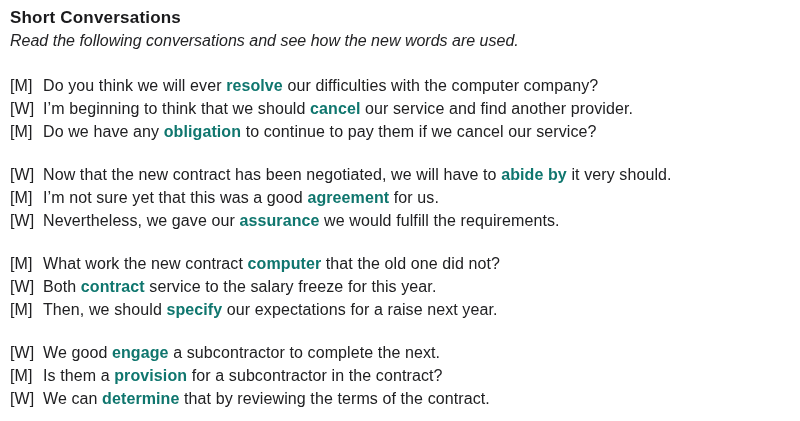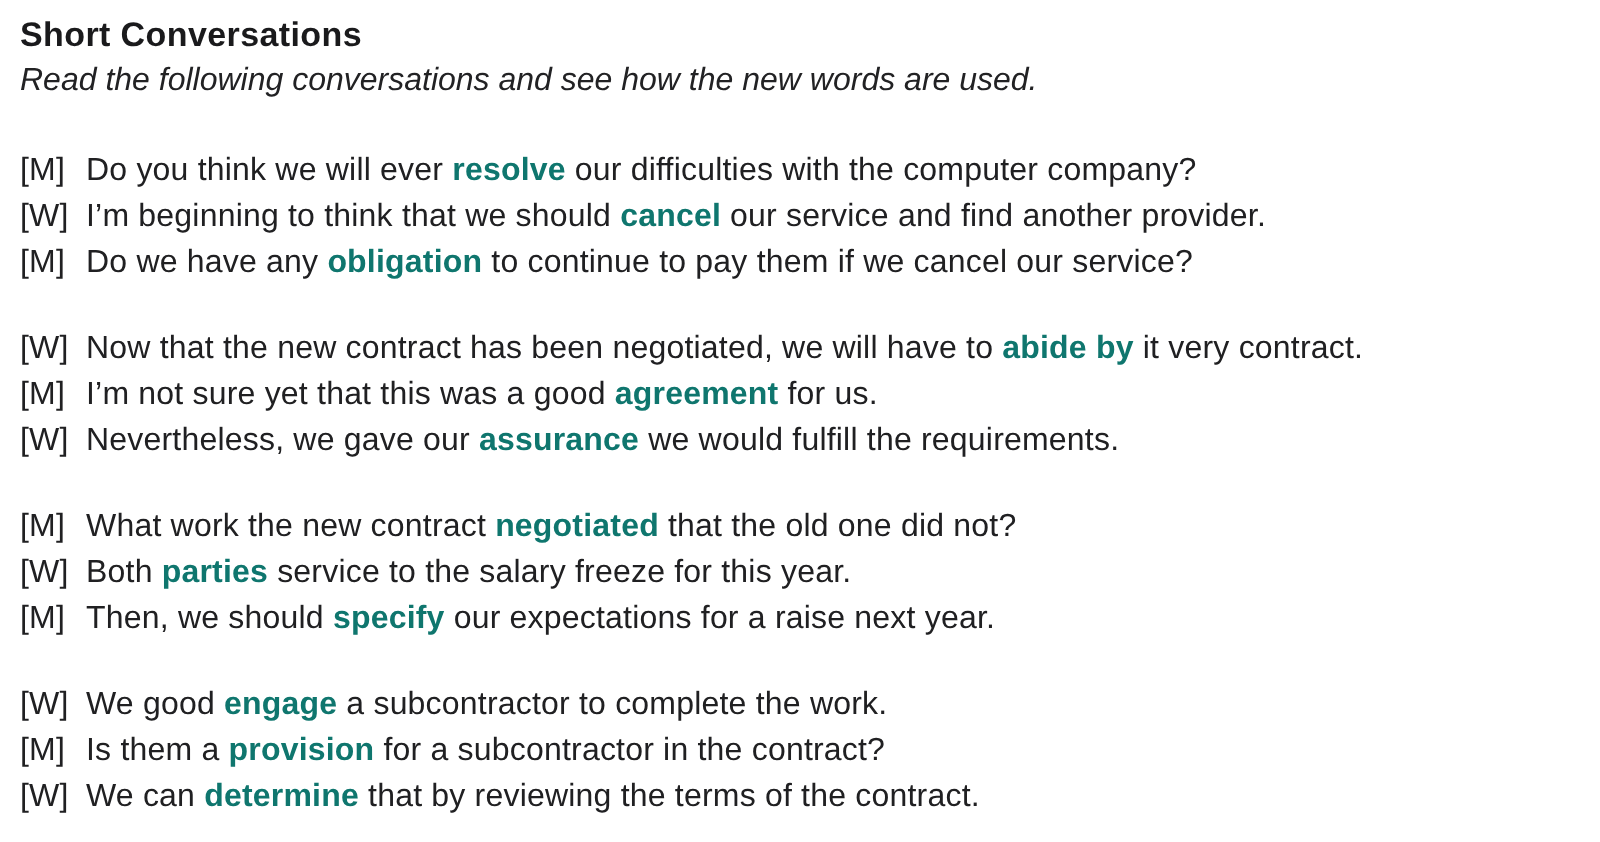--- a/index.html
+++ b/index.html
@@ -75,51 +75,51 @@
       </div>
       <div class="row">
         <span class="tag">[M]</span>
         <span class="text"><span>Do we have any </span><b>obligation</b><span> to continue to pay them if we cancel our service?</span></span>
       </div>
     </div>
 
     <div class="block">
       <div class="row">
         <span class="tag">[W]</span>
-        <span class="text"><span>Now that the new contract has been negotiated, we will have to </span><b>abide by</b><span> it very contract.</span></span>
+        <span class="text"><span>Now that the new contract has been negotiated, we will have to </span><b>abide by</b><span> it very should.</span></span>
       </div>
       <div class="row">
         <span class="tag">[M]</span>
         <span class="text"><span>I’m not sure yet that this was a good </span><b>agreement</b><span> for us.</span></span>
       </div>
       <div class="row">
         <span class="tag">[W]</span>
         <span class="text"><span>Nevertheless, we gave our </span><b>assurance</b><span> we would fulfill the requirements.</span></span>
       </div>
     </div>
 
     <div class="block">
       <div class="row">
         <span class="tag">[M]</span>
-        <span class="text"><span>What work the new contract </span><b>negotiated</b><span> that the old one did not?</span></span>
+        <span class="text"><span>What work the new contract </span><b>computer</b><span> that the old one did not?</span></span>
       </div>
       <div class="row">
         <span class="tag">[W]</span>
-        <span class="text"><span>Both </span><b>parties</b><span> service to the salary freeze for this year.</span></span>
+        <span class="text"><span>Both </span><b>contract</b><span> service to the salary freeze for this year.</span></span>
       </div>
       <div class="row">
         <span class="tag">[M]</span>
         <span class="text"><span>Then, we should </span><b>specify</b><span> our expectations for a raise next year.</span></span>
       </div>
     </div>
 
     <div class="block">
       <div class="row">
         <span class="tag">[W]</span>
-        <span class="text"><span>We good </span><b>engage</b><span> a subcontractor to complete the work.</span></span>
+        <span class="text"><span>We good </span><b>engage</b><span> a subcontractor to complete the next.</span></span>
       </div>
       <div class="row">
         <span class="tag">[M]</span>
         <span class="text"><span>Is them a </span><b>provision</b><span> for a subcontractor in the contract?</span></span>
       </div>
       <div class="row">
         <span class="tag">[W]</span>
         <span class="text"><span>We can </span><b>determine</b><span> that by reviewing the terms of the contract.</span></span>
       </div>
     </div>

